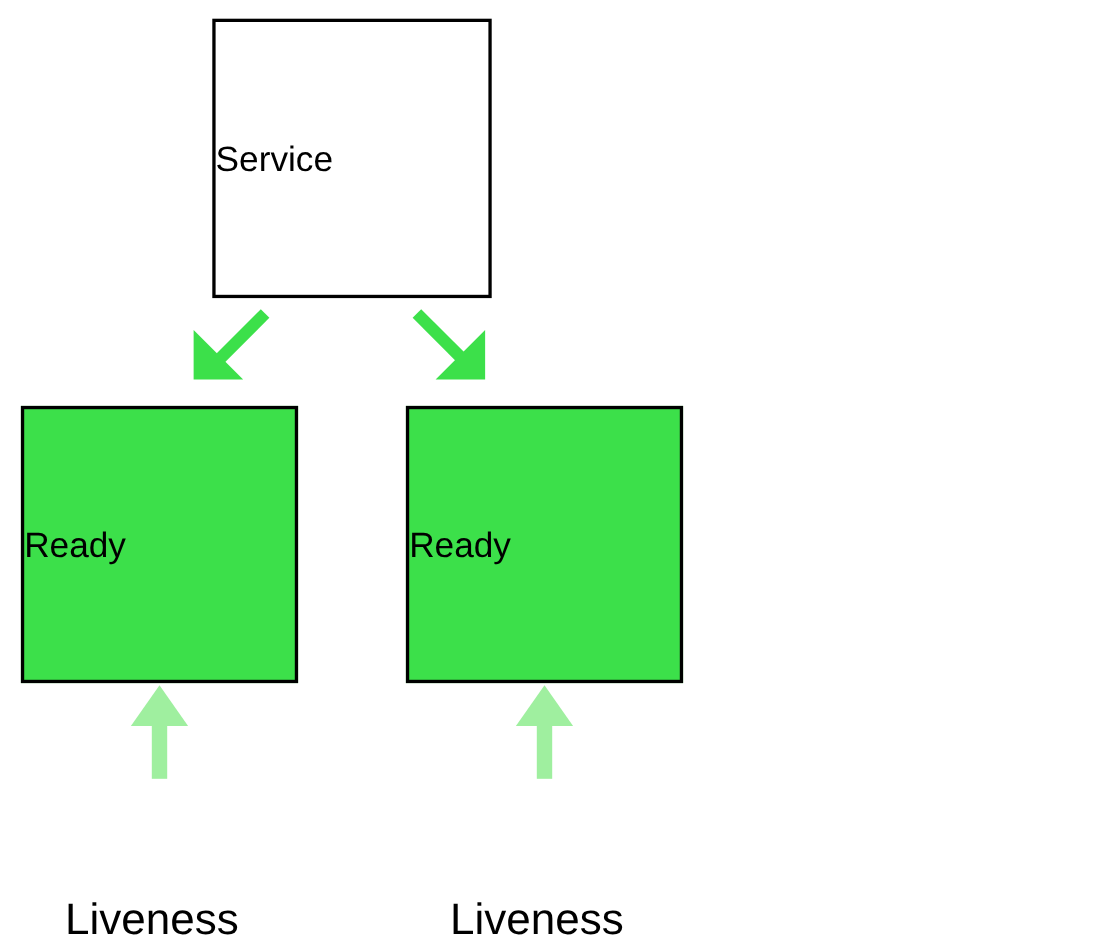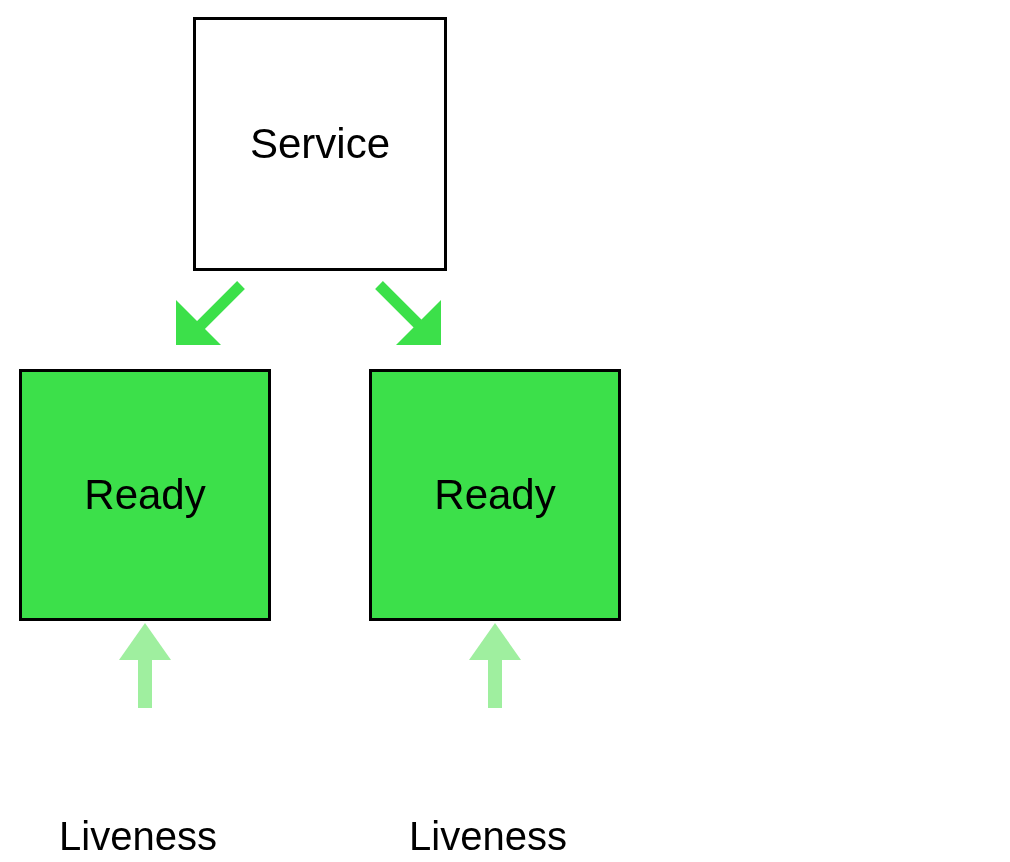--- a/index.html
+++ b/index.html
@@ -17,24 +17,24 @@
     width: 1010px;
     height: 862px;
     background: #ffffff;
     overflow: hidden;
   }
   .node {
     position: absolute;
     box-sizing: border-box;
     display: flex;
     align-items: center;
-    justify-content: center;
+    justify-content: flex-start;
     border: 3px solid #000000;
     color: #000000;
-    font-size: 42px;
+    font-size: 32px;
     line-height: 1;
     font-weight: 400;
     letter-spacing: 0px;
     user-select: none;
   }
   .node-service {
     left: 193px;
     top: 17px;
     width: 254px;
     height: 254px;

